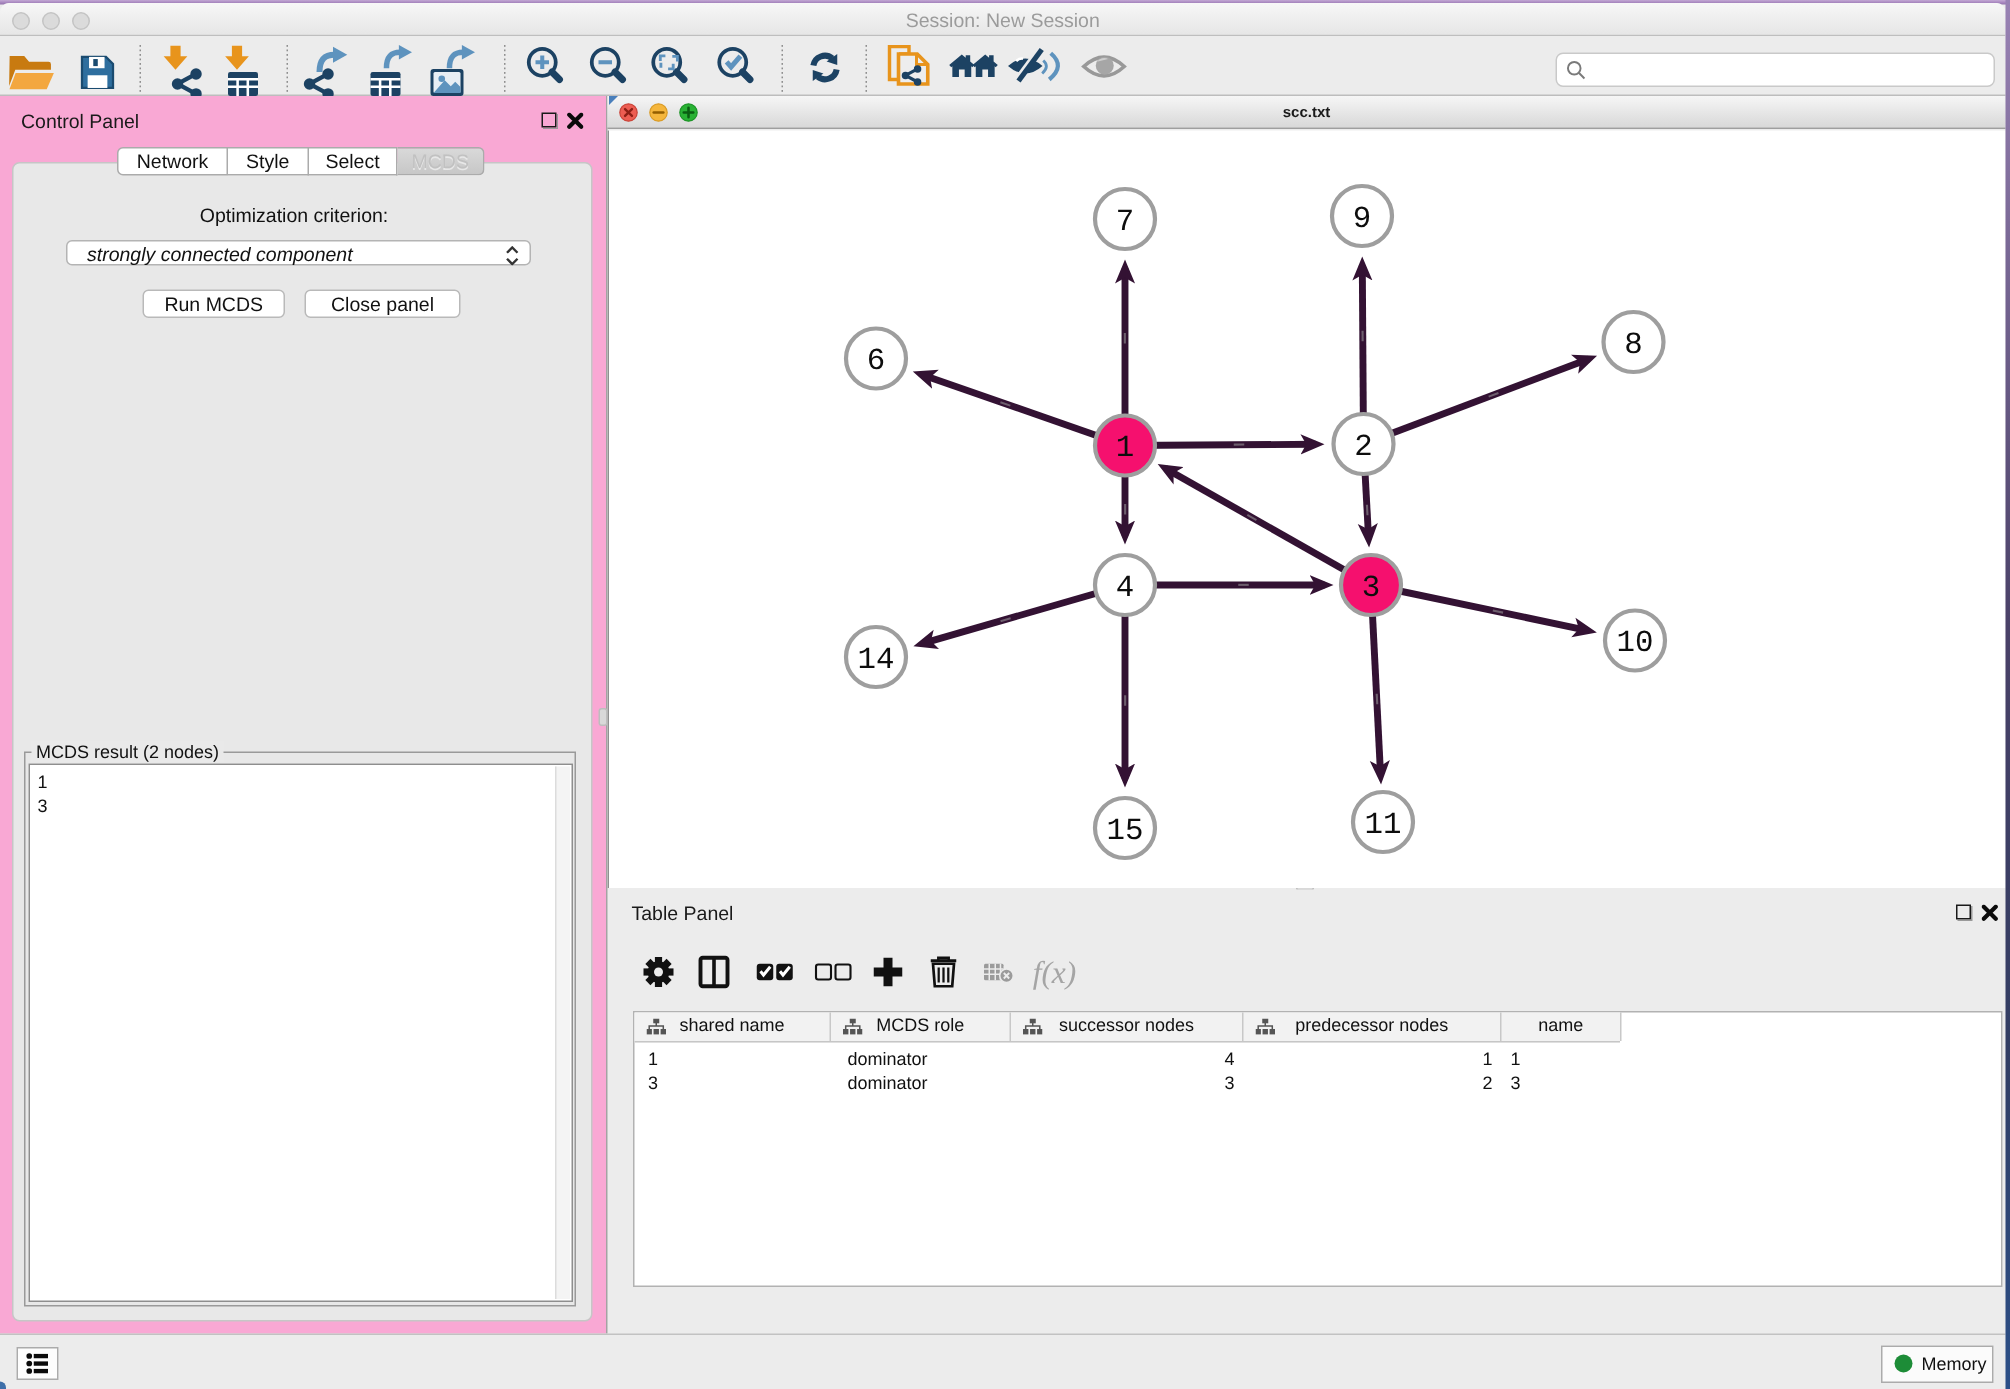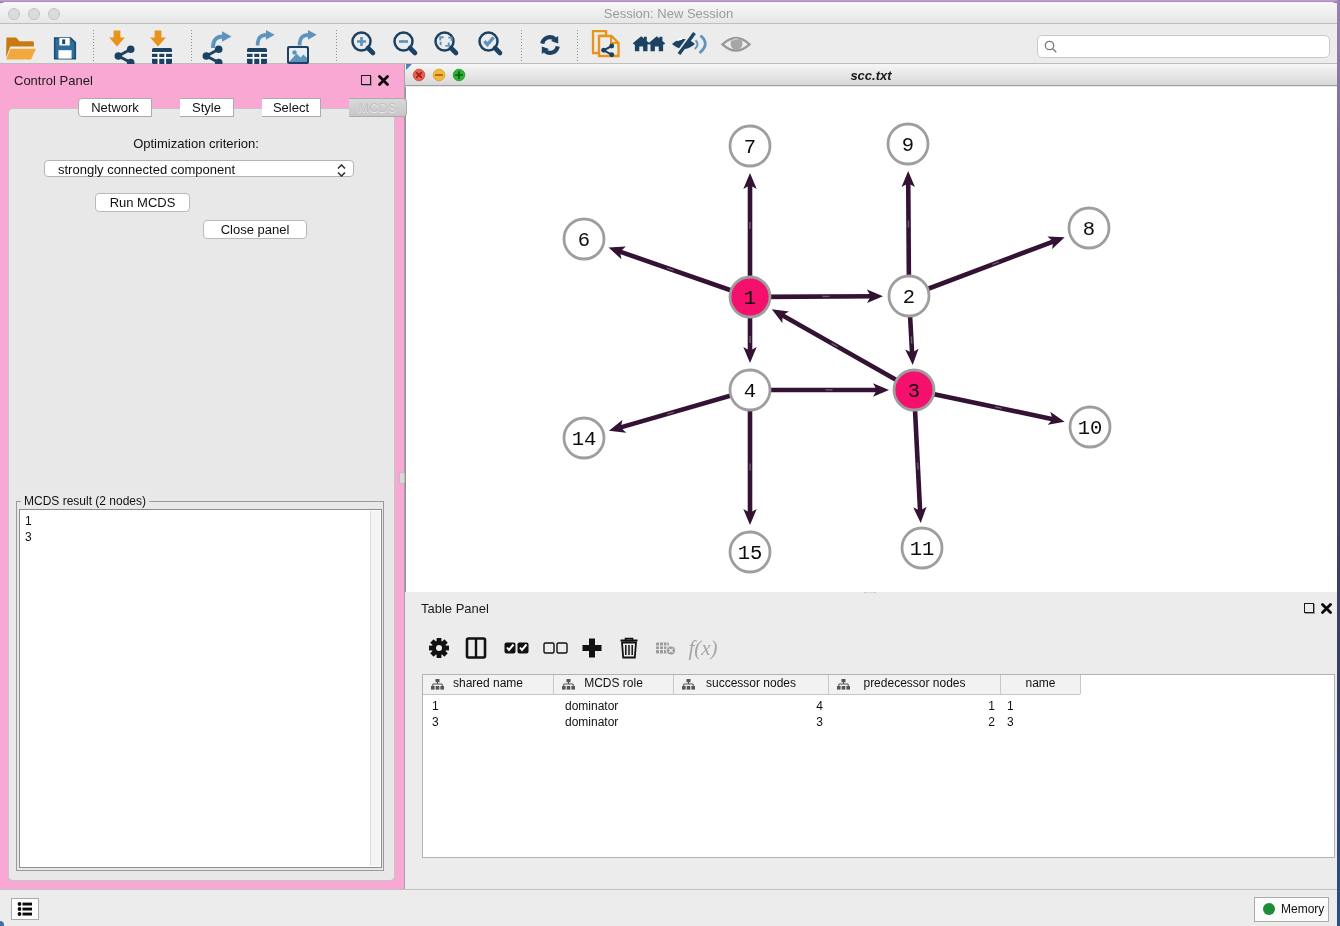--- a/index.html
+++ b/index.html
@@ -27,31 +27,31 @@
 .floatbtn{width:8px;height:8px;border:1.5px solid #1a1a1a;box-shadow:1px 1px 0 #9a9a9a;}
 .tabs{display:flex;height:19px;z-index:5;}
 .tab{border:1px solid #ABABAB;border-left:none;background:#fff;font-size:13px;
   color:#111;text-align:center;line-height:18px;}
 .tab.first{border-left:1px solid #ABABAB;border-radius:4px 0 0 4px;}
 .tab.last{border-radius:0 4px 4px 0;}
 .tab.sel{background:linear-gradient(#D9D9D9,#C7C7C7);color:#C1C1C1;text-shadow:0 1px 0 #E8E8E8;}
 #cpcontent{left:8px;top:44px;width:385px;height:771px;background:#E8E8E8;border:1px solid #C6C6C6;border-radius:5px;}
 #optlabel{left:0;top:72px;width:392px;text-align:center;font-size:13px;color:#111;}
 #dropdown{left:44px;top:96px;width:310px;height:17px;background:#fff;border:1px solid #B4B4B4;border-radius:4px;
-  font-size:13px;color:#111;line-height:17px;padding-left:13px;box-sizing:border-box;}
+  font-size:13px;color:#111;line-height:17px;padding-left:13px;box-sizing:border-box;font-style:italic;}
 .btn{height:17px;background:#fff;border:1px solid #B9B9B9;border-radius:4px;font-size:13px;color:#111;
   text-align:center;line-height:17px;}
 #fieldset{left:16px;top:437px;width:366px;height:368px;border:1px solid #9A9A9A;}
 #fieldlegend{left:21px;top:430px;background:#E9E9E9;padding:0 3px;font-size:12px;color:#111;}
 #fieldwhite{left:2px;top:7px;width:361px;height:357px;background:#fff;border:1px solid #8E8E8E;}
 #fscroll{right:1px;top:1px;width:9px;height:355px;background:#F4F4F4;border-left:1px solid #DCDCDC;}
 
 #netwin{left:405px;top:62px;width:932px;height:528px;}
 #nettitle{left:0;top:0;width:932px;height:21px;background:linear-gradient(#F6F6F6,#D8D8D8);border-bottom:1px solid #9E9E9E;
-  text-align:center;font-size:13px;font-weight:bold;color:#1a1a1a;line-height:23px;font-style:italic;}
+  text-align:center;font-size:10px;font-weight:bold;color:#1a1a1a;line-height:23px;}
 #netcanvas{left:0;top:23px;width:932px;height:505px;background:#fff;border-left:1px solid #909090;box-sizing:border-box;}
 
 #tpanel{left:409px;top:591px;width:932px;height:297px;background:#ECECEC;}
 #ttoolbar{left:13px;top:37px;width:906px;height:32px;}
 #tablebox{left:13px;top:81px;width:911px;height:182px;background:#fff;border:1px solid #B2B2B2;}
 .thead{background:#F2F2F2;border-bottom:1px solid #C6C6C6;height:19px;}
 .thcell{position:absolute;top:0;height:19px;border-right:1px solid #C8C8C8;font-size:12px;color:#111;
   text-align:center;line-height:17px;}
 .tcell{position:absolute;font-size:12px;color:#111;}
 
@@ -195,36 +195,36 @@
 </svg>
       </div>
   </div>
 
   <div id="cpanel" class="abs">
     <div class="paneltitle abs" style="left:14px;top:9px;">Control Panel</div>
     <div class="floatbtn abs" style="left:361px;top:11px;"></div>
     <svg class="abs" style="left:378px;top:11px;" width="11" height="11" viewBox="0 0 11 11">
       <path d="M1.5,1.5 L9.5,9.5 M9.5,1.5 L1.5,9.5" stroke="#0a0a0a" stroke-width="2.8" stroke-linecap="round"></path>
     </svg>
-    <div class="tabs abs" style="left:78px;top:34px;gap:28px;">
+    <div class="tabs abs" style="left:78px;top:34px;">
       <div class="tab first" style="width:72px;">Network</div>
       <div class="tab" style="width:53px;">Style</div>
       <div class="tab" style="width:58px;">Select</div>
       <div class="tab last sel" style="width:57px;">MCDS</div>
     </div>
     <div id="cpcontent" class="abs"></div>
     <div id="optlabel" class="abs">Optimization criterion:</div>
     <div id="dropdown" class="abs">strongly connected component
       <svg class="abs" style="right:7px;top:2.5px;" width="9" height="13" viewBox="0 0 9 13">
         <path d="M1,4.5 L4.5,1 L8,4.5" stroke="#333" stroke-width="1.6" fill="none"></path>
         <path d="M1,8.5 L4.5,12 L8,8.5" stroke="#333" stroke-width="1.6" fill="none"></path>
       </svg>
     </div>
     <div class="btn abs" style="left:95px;top:129px;width:93px;">Run MCDS</div>
-    <div class="btn abs" style="left:203px;top:129px;width:102px;margin-top:27px;">Close panel</div>
+    <div class="btn abs" style="left:203px;top:129px;width:102px;">Close panel</div>
     <div id="fieldset" class="abs">
       <div id="fieldwhite" class="abs">
         <div id="fscroll" class="abs"></div>
         <div class="abs" style="left:5px;top:3px;font-size:12px;color:#111;line-height:16px;">1<br>3</div>
       </div>
     </div>
     <div id="fieldlegend" class="abs">MCDS result (2 nodes)</div>
   </div>
   <div id="vdivider" class="abs"></div>
   <div class="abs" style="left:399px;top:470px;width:4px;height:10px;background:#D9D9D9;border:1px solid #BDBDBD;border-radius:2px;"></div>

